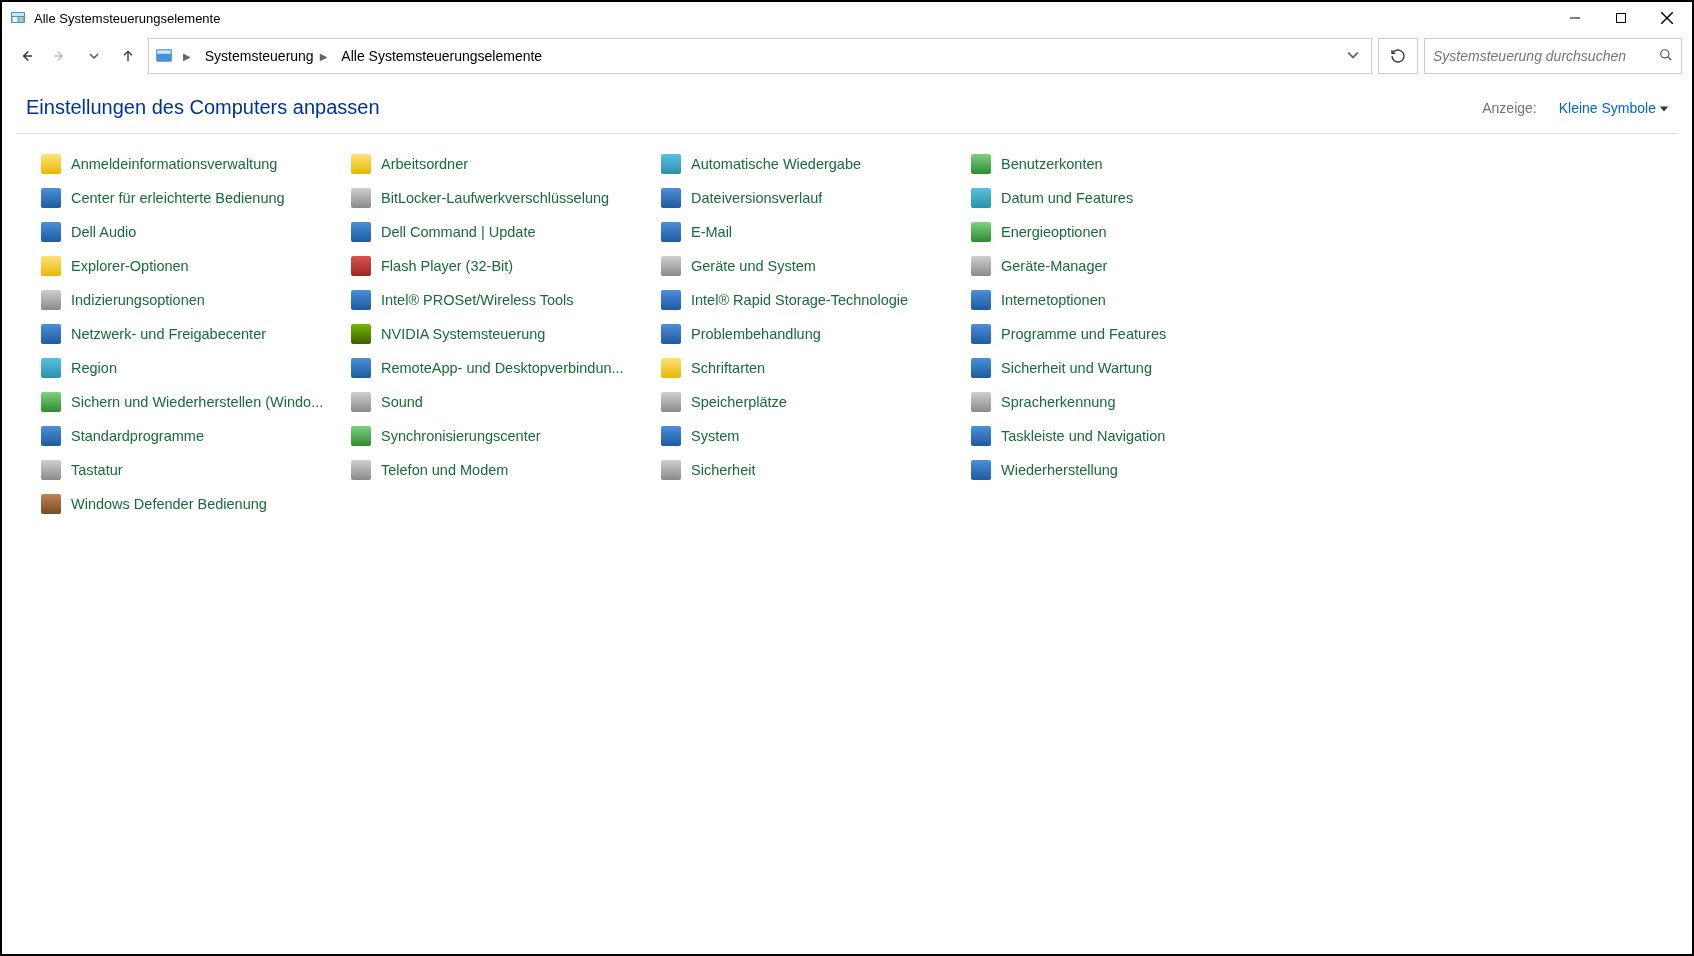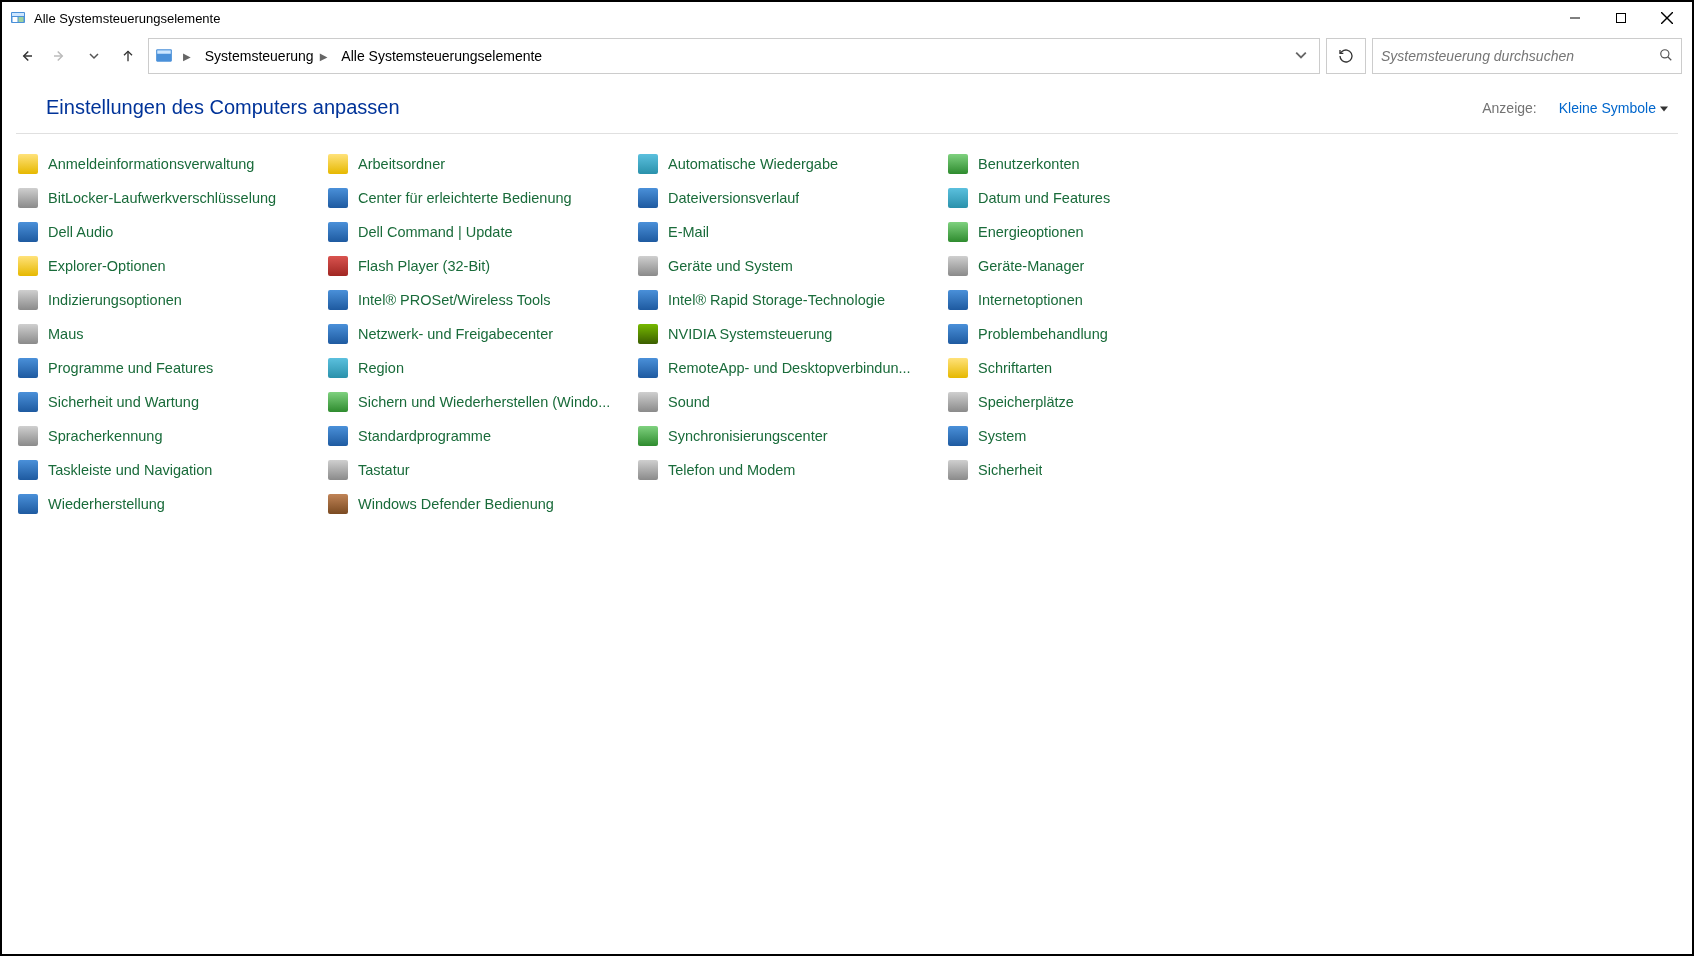--- a/index.html
+++ b/index.html
@@ -78,40 +78,39 @@
   .addr-spacer { flex:1; }
   .addr-drop { color: #666; padding: 0 6px; cursor:default; }
   .refresh-btn {
     width: 40px; height: 36px;
     border: 1px solid #ccc;
     display:flex;align-items:center;justify-content:center;
     color:#444;
     cursor:default;
   }
   .search-box {
-    width: 310px; height: 36px;
+    width: 258px; height: 36px;
     border: 1px solid #ccc;
     display:flex; align-items:center;
     padding: 0 8px;
     gap:18px;
   }
   .search-box input {
     border:none; outline:none;
     flex:1;
     font-size:14px;
     color:#555;
     font-style: italic;
   }
   .search-box .sicon { color:#555; }
   
   .heading-row {
     display:flex;
     align-items:center;
     padding: 18px 24px 14px 24px;
-    margin-left: 20px;
   }
   .heading {
     font-size: 20px;
     color: #003399;
     font-weight: 400;
   }
   .heading-spacer { flex:1; }
   .view-label { font-size:14px; color:#737373; margin-right: 10px; }
   .view-select {
     color:#0066cc;
@@ -124,21 +123,21 @@
     height:1px;
     background:#e0e0e0;
     margin: 0 14px 18px 14px;
   }
   
   .items-grid {
     display:grid;
     grid-template-columns: repeat(4, 310px);
     column-gap: 0px;
     row-gap: 10px;
-    padding: 0 16px;
+    padding: 0 39px;
   }
   .cp-item {
     display:flex;
     align-items:center;
     gap: 10px;
     height: 24px;
     cursor:default;
     min-width:0;
   }
   .cp-icon {
@@ -292,26 +291,26 @@
     </div>
     <div class="cp-item">
       <span class="cp-icon ic-teal"></span>
       <span class="cp-label">Automatische Wiedergabe</span>
     </div>
     <div class="cp-item">
       <span class="cp-icon ic-green"></span>
       <span class="cp-label">Benutzerkonten</span>
     </div>
     <div class="cp-item">
+      <span class="cp-icon ic-blue"></span>
+      <span class="cp-label">Center für erleichterte Bedienung</span>
+    </div>
+    <div class="cp-item">
       <span class="cp-icon ic-gray"></span>
       <span class="cp-label">BitLocker-Laufwerkverschlüsselung</span>
-    </div>
-    <div class="cp-item">
-      <span class="cp-icon ic-blue"></span>
-      <span class="cp-label">Center für erleichterte Bedienung</span>
     </div>
     <div class="cp-item">
       <span class="cp-icon ic-blue"></span>
       <span class="cp-label">Dateiversionsverlauf</span>
     </div>
     <div class="cp-item">
       <span class="cp-icon ic-teal"></span>
       <span class="cp-label">Datum und Features</span>
     </div>
     <div class="cp-item">
@@ -356,24 +355,20 @@
     </div>
     <div class="cp-item">
       <span class="cp-icon ic-blue"></span>
       <span class="cp-label">Intel® Rapid Storage-Technologie</span>
     </div>
     <div class="cp-item">
       <span class="cp-icon ic-blue"></span>
       <span class="cp-label">Internetoptionen</span>
     </div>
     <div class="cp-item">
-      <span class="cp-icon ic-gray"></span>
-      <span class="cp-label">Maus</span>
-    </div>
-    <div class="cp-item">
       <span class="cp-icon ic-blue"></span>
       <span class="cp-label">Netzwerk- und Freigabecenter</span>
     </div>
     <div class="cp-item">
       <span class="cp-icon ic-nvidia"></span>
       <span class="cp-label">NVIDIA Systemsteuerung</span>
     </div>
     <div class="cp-item">
       <span class="cp-icon ic-blue"></span>
       <span class="cp-label">Problembehandlung</span>

